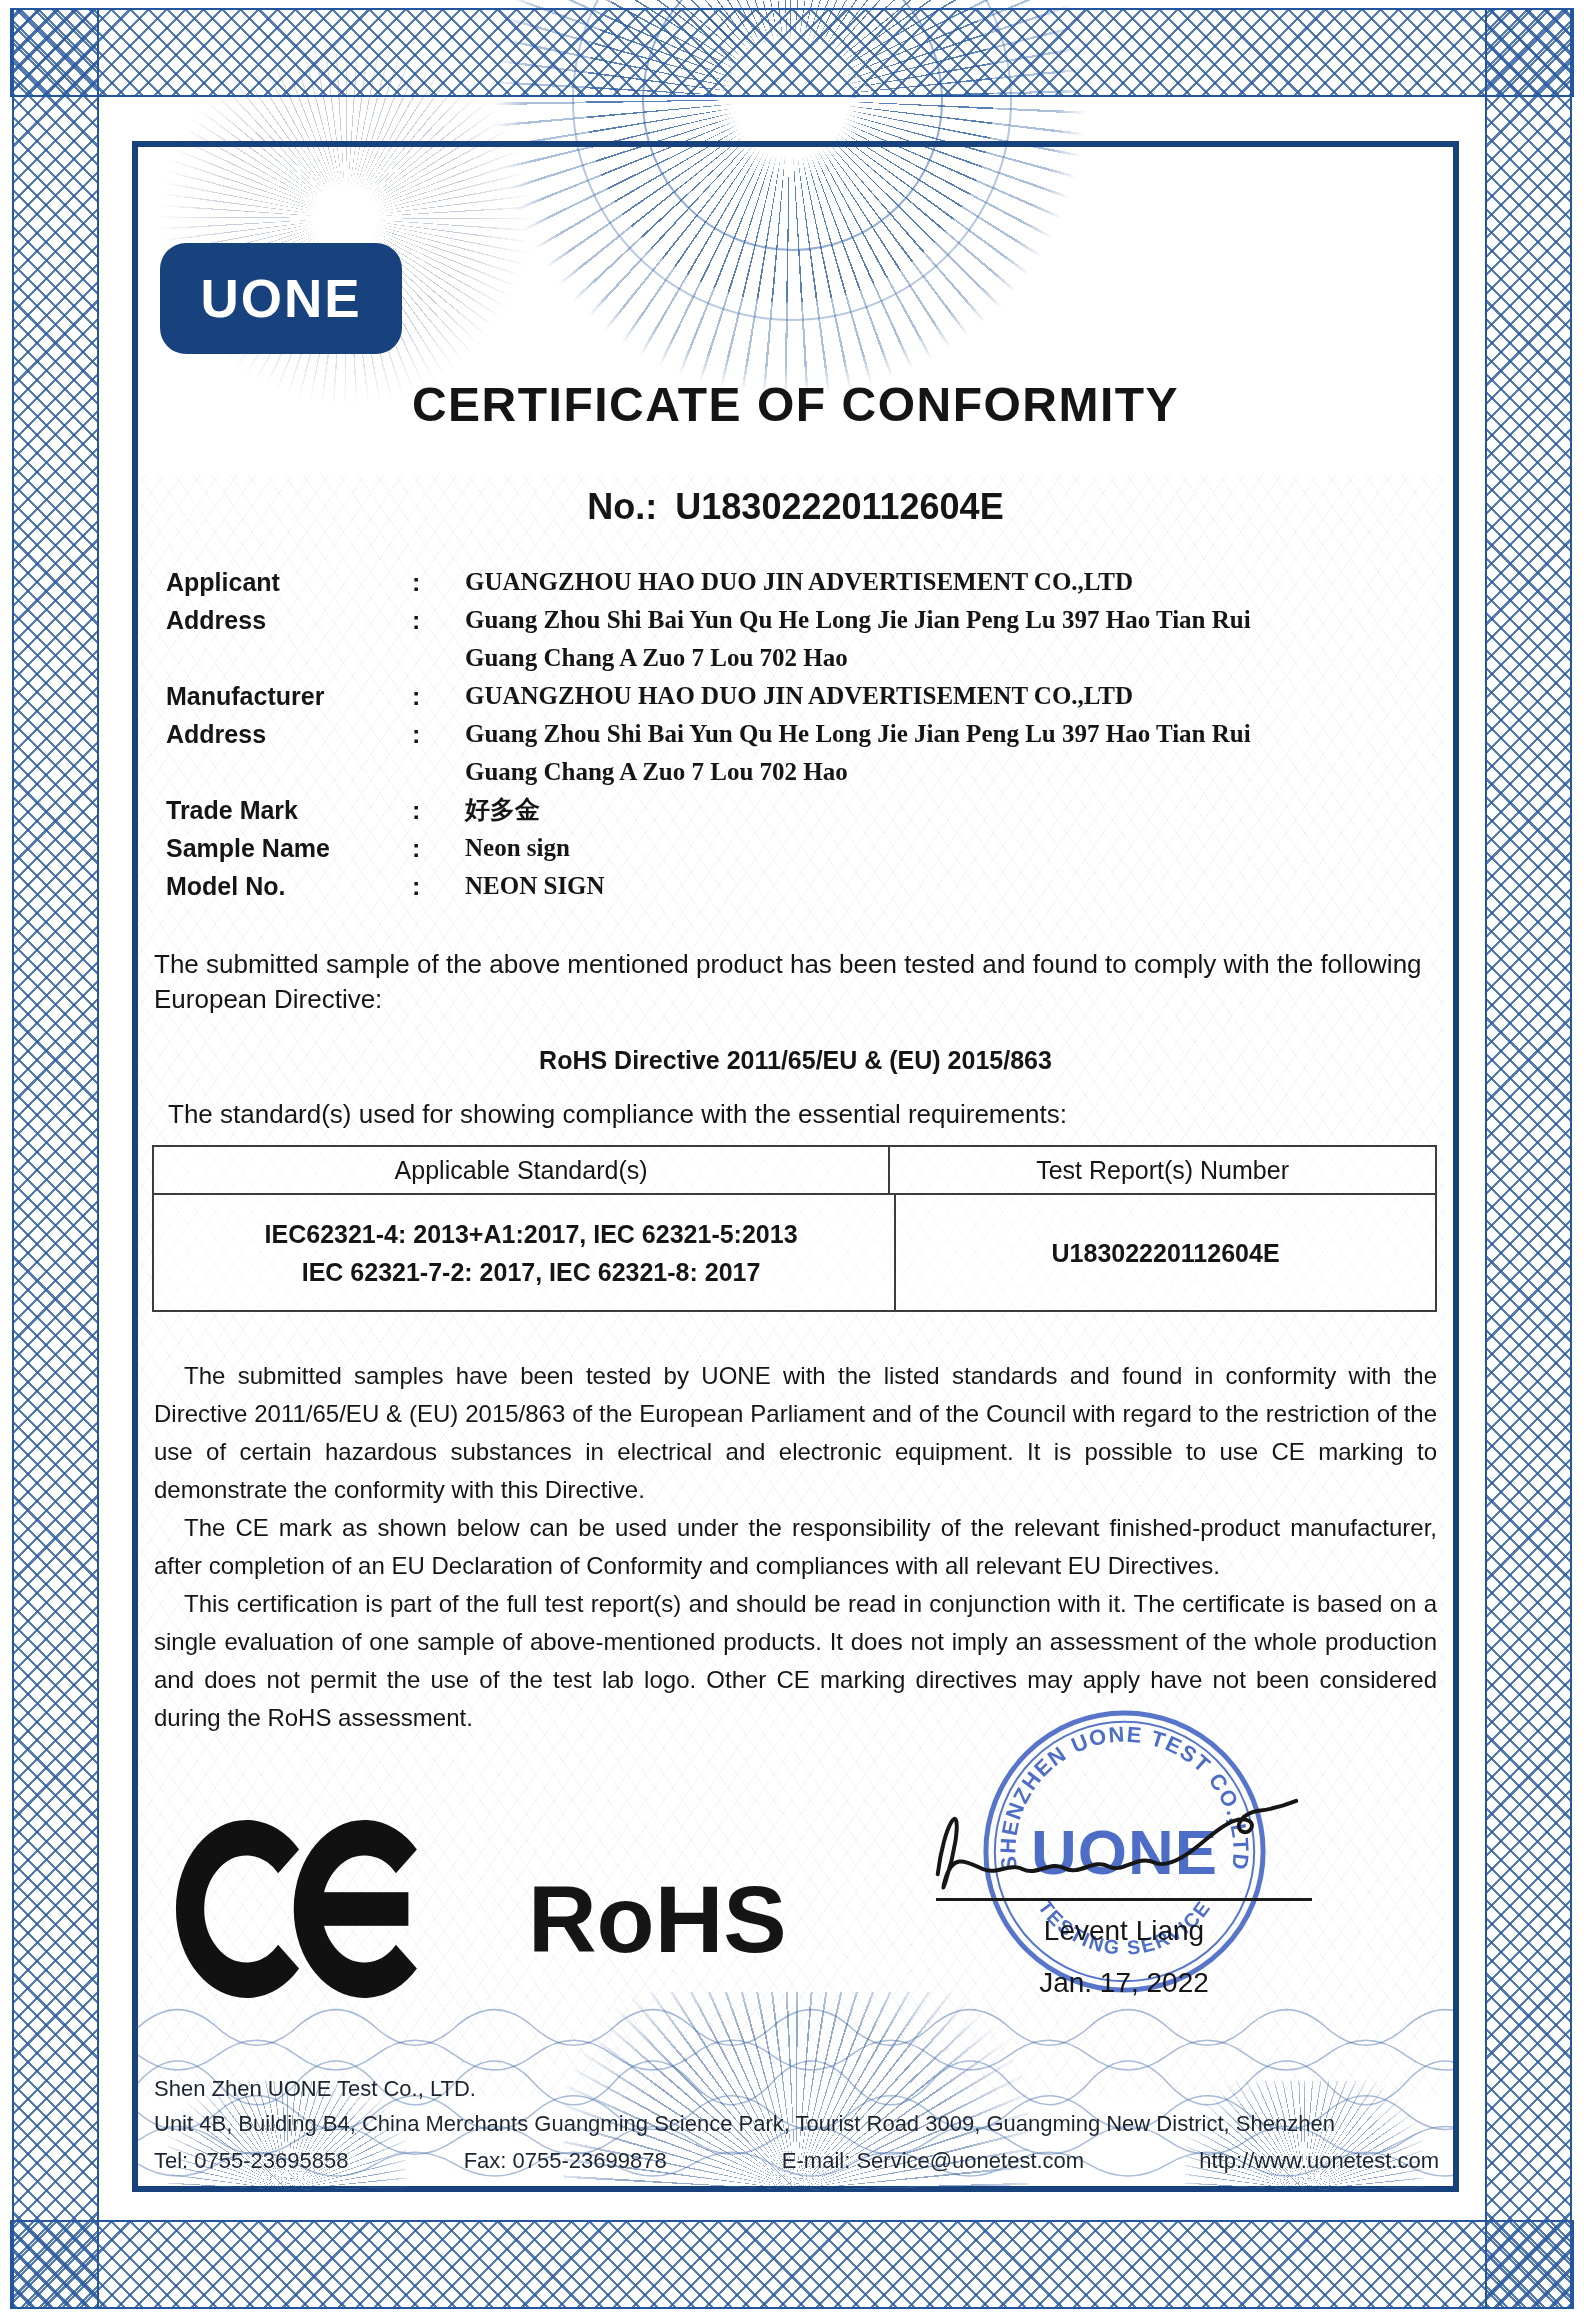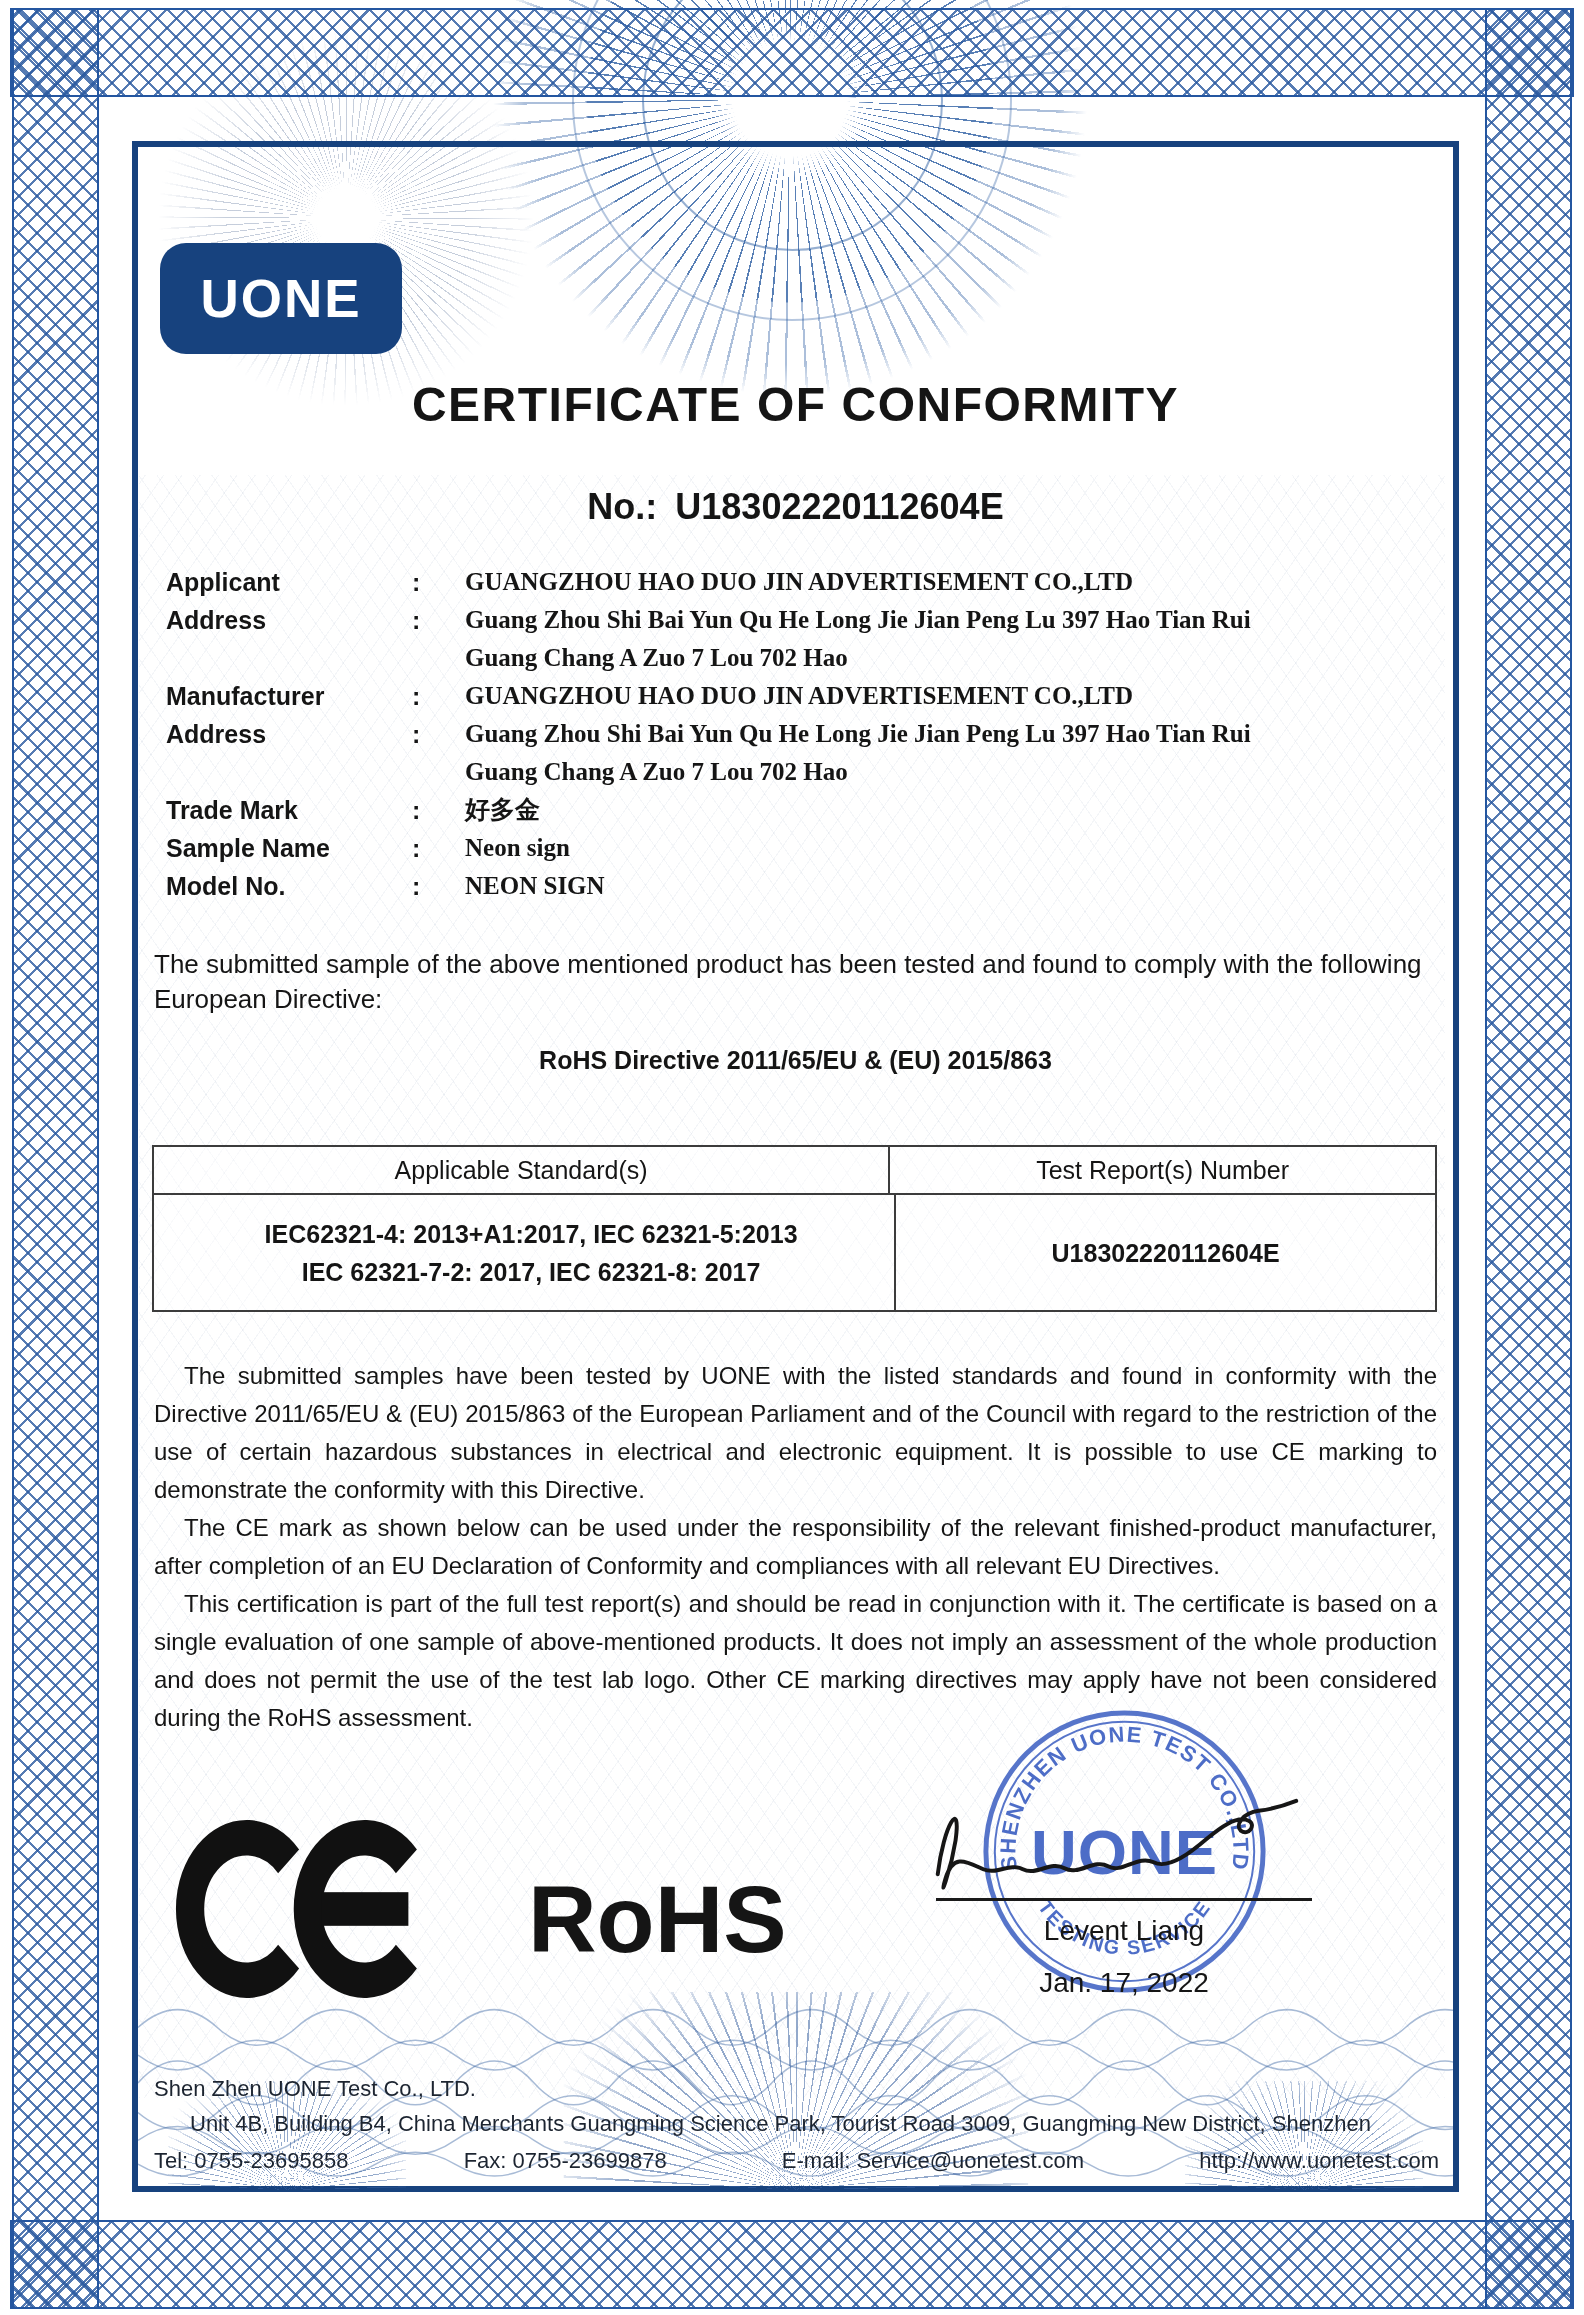--- a/index.html
+++ b/index.html
@@ -89,21 +89,21 @@
   .paras p{margin:0;text-indent:30px;}
   .ce{left:34px;top:1671px;z-index:3;}
   .rohs{left:390px;top:1725px;font-size:95px;font-weight:bold;line-height:1;z-index:3;letter-spacing:0;}
   .stamp{left:838px;top:1556px;z-index:3;}
   .sig-svg{left:772px;top:1620px;z-index:5;}
   .sig-line{left:798px;top:1751px;width:376px;height:3px;background:#1a1a1a;z-index:4;}
   .sig-name{left:798px;top:1768px;width:376px;text-align:center;font-size:28px;z-index:4;}
   .sig-date{left:798px;top:1820px;width:376px;text-align:center;font-size:28px;z-index:4;}
   .footer{left:16px;top:1929px;width:1285px;font-size:22px;color:#1c2430;z-index:3;}
   .footer .f-company{margin-bottom:9px;}
-  .footer .f-address{margin-bottom:11px;margin-left:36px;}
+  .footer .f-address{margin-bottom:11px;}
   .footer .f-contact{display:flex;justify-content:space-between;}
 </style>
 </head>
 <body>
 
 <div class="certificate">
 
   <div class="rosette-big"></div>
   <div class="ring1"></div>
   <div class="ring2"></div>
@@ -166,20 +166,21 @@
       <div>:</div>
       <div class="val">Neon sign</div>
 
       <div>Model No.</div>
       <div>:</div>
       <div class="val">NEON SIGN</div>
     </div>
 
     <div class="intro">The submitted sample of the above mentioned product has been tested and found to comply with the following European Directive:</div>
     <div class="directive">RoHS Directive 2011/65/EU &amp; (EU) 2015/863</div>
+    <div class="std-note">The standard(s) used for showing compliance with the essential requirements:</div>
 
     <div class="std-table">
       <div class="thead">
         <div class="c-left th">Applicable Standard(s)</div>
         <div class="c-right th">Test Report(s) Number</div>
       </div>
       <div class="tbody">
         <div class="c-left">
           <div>IEC62321-4: 2013+A1:2017, IEC 62321-5:2013</div>
           <div>IEC 62321-7-2: 2017, IEC 62321-8: 2017</div>

